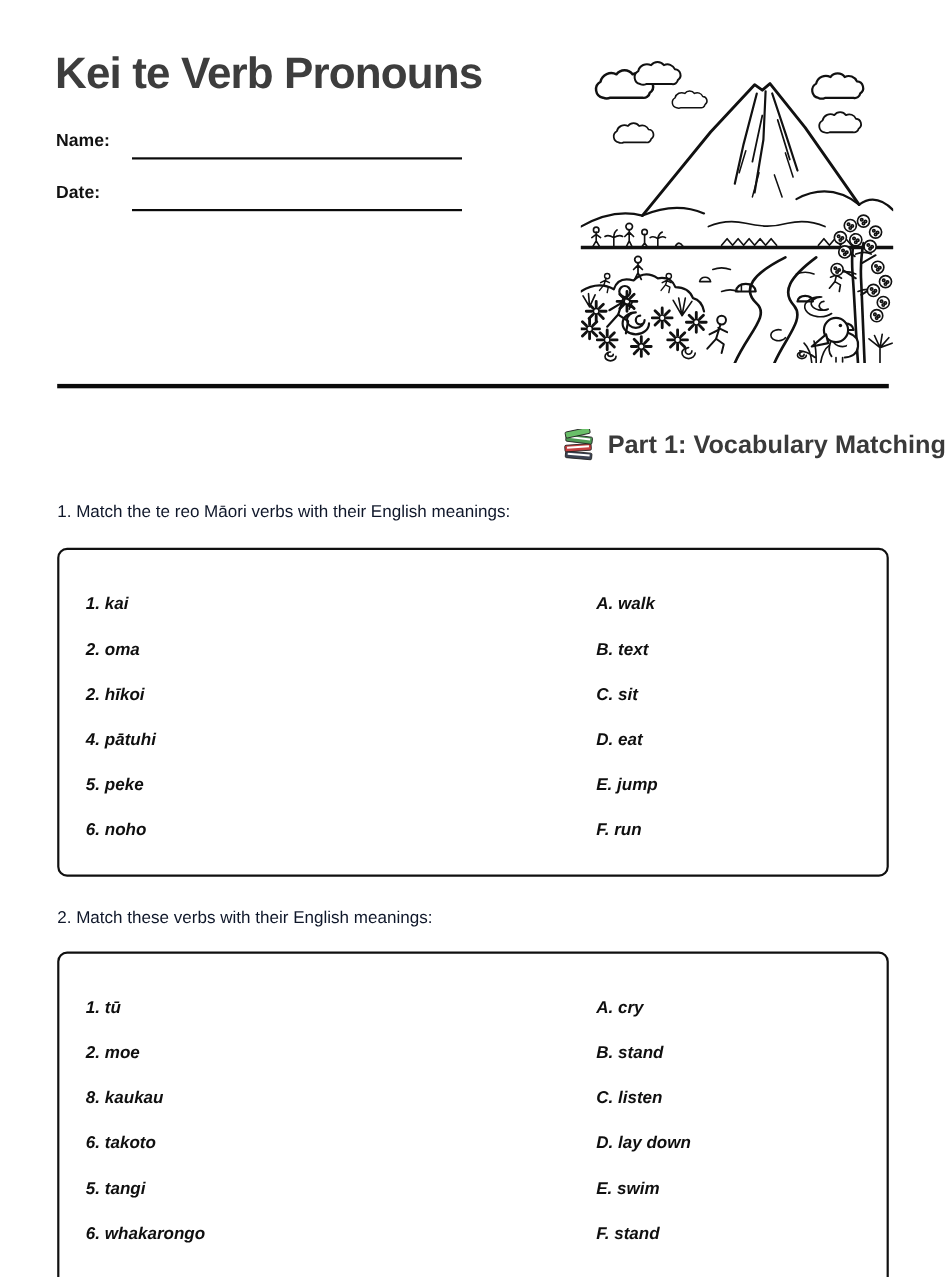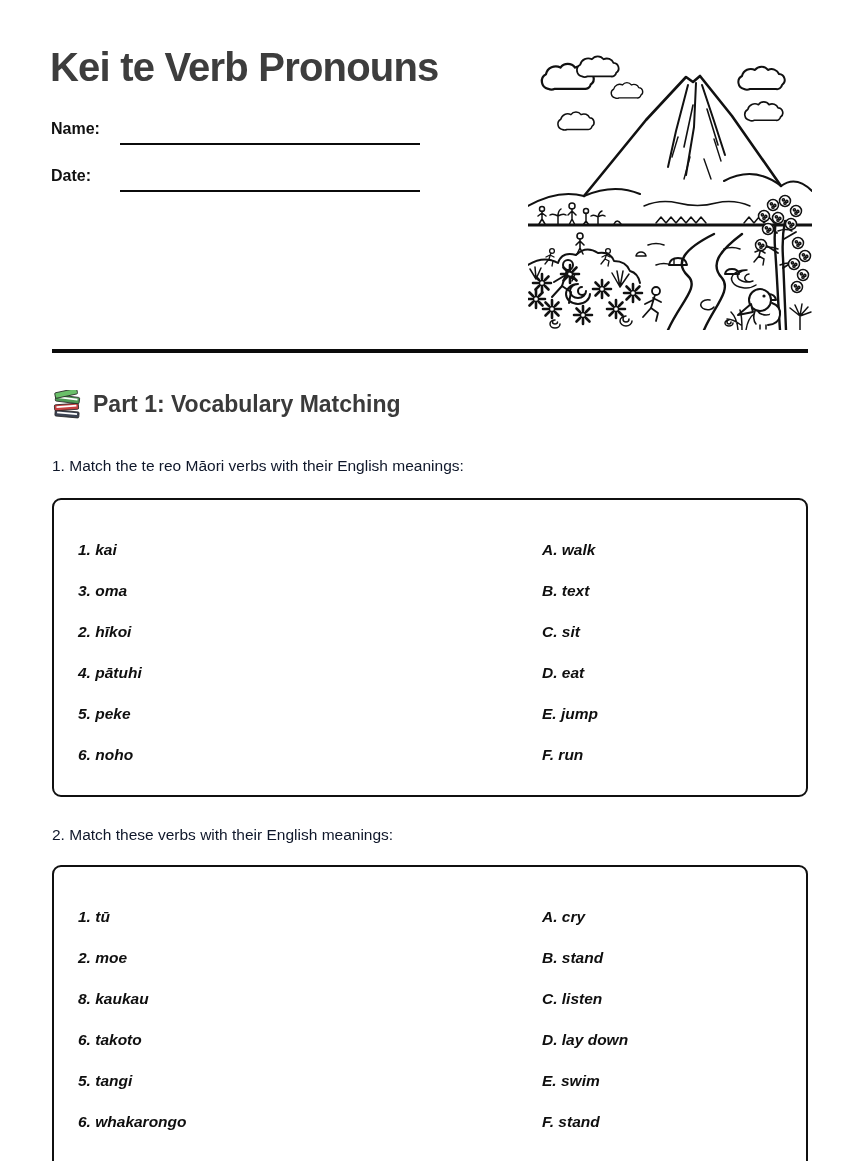--- a/index.html
+++ b/index.html
@@ -31,21 +31,21 @@
   .illustration { position: absolute; left: 528px; top: 53px; width: 284px; height: 277px; }
 
   
   .divider { border: none; height: 4px; width: 756px; margin: 0 0 0 52px; background: #0b0b0b; }
   .divider.bottom { margin-top: 4px; }
 
   
   .part-heading {
     display: flex; align-items: center; gap: 11px;
     margin: 36px 0 0 52px; height: 30px;
-    font-size: 23px; font-weight: bold; color: #3a3a3a;
+    font-size: 23px; font-weight: bold; color: #3a3a3a; justify-content: flex-end;
   }
   .books-icon { display: inline-flex; width: 30px; height: 29px; }
   .prompt {
     margin: 37px 52px 0; font-size: 15.5px; font-weight: normal;
     color: #0f172a; line-height: 19px;
   }
   .prompt.second { margin-top: 28px; }
   .match-box {
     margin: 23px 0 0 52px; width: 756px; height: 299px;
     border: 2px solid #101010; border-radius: 9px;
@@ -272,21 +272,21 @@
         </svg>
       </span>
       <span>Part 1: Vocabulary Matching</span>
     </h2>
 
     <p class="prompt">1. Match the te reo Māori verbs with their English meanings:</p>
 
     <div class="match-box">
       <span class="mcell">1. kai</span>
       <span class="mcell">A. walk</span>
-      <span class="mcell">3. oma</span>
+      <span class="mcell">2. oma</span>
       <span class="mcell">B. text</span>
       <span class="mcell">2. hīkoi</span>
       <span class="mcell">C. sit</span>
       <span class="mcell">4. pātuhi</span>
       <span class="mcell">D. eat</span>
       <span class="mcell">5. peke</span>
       <span class="mcell">E. jump</span>
       <span class="mcell">6. noho</span>
       <span class="mcell">F. run</span>
     </div>

